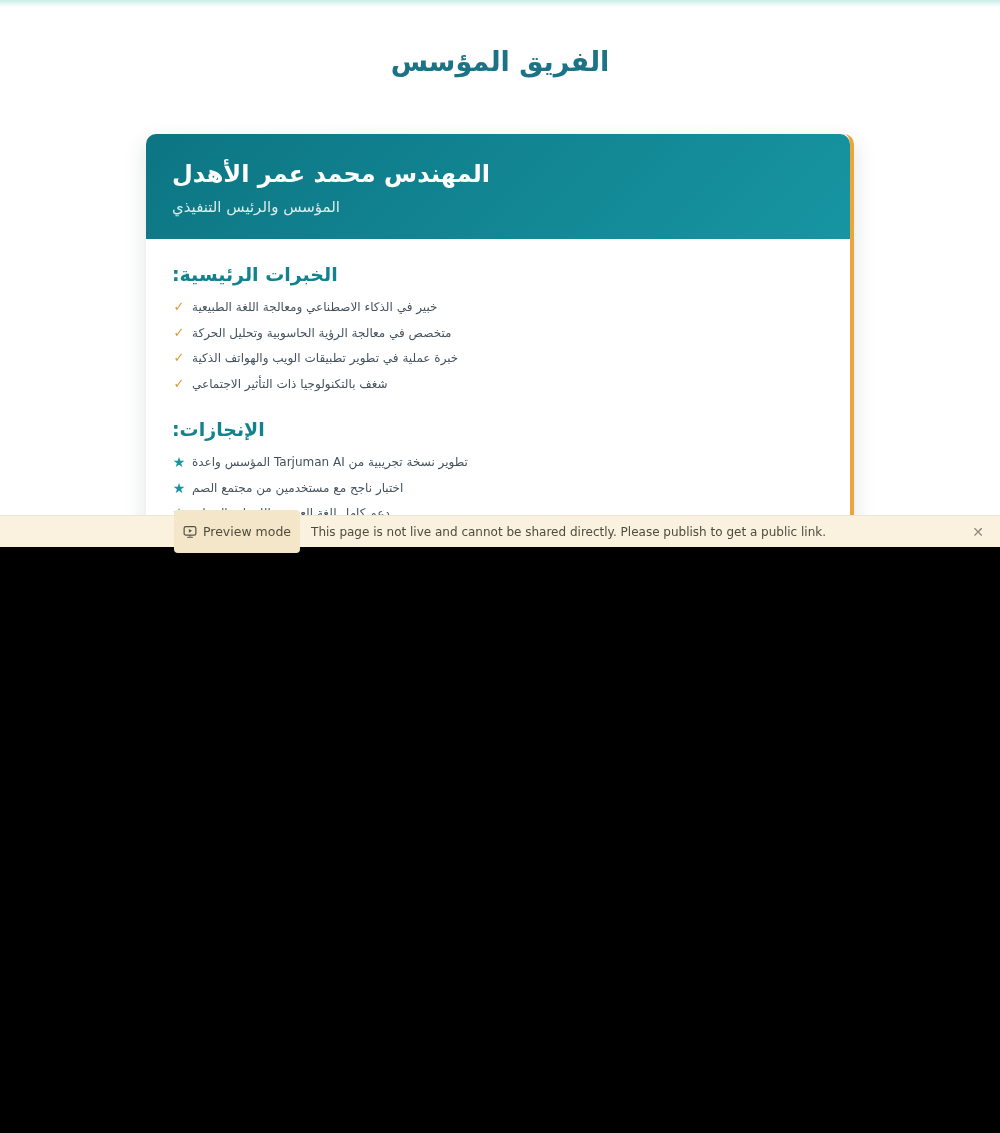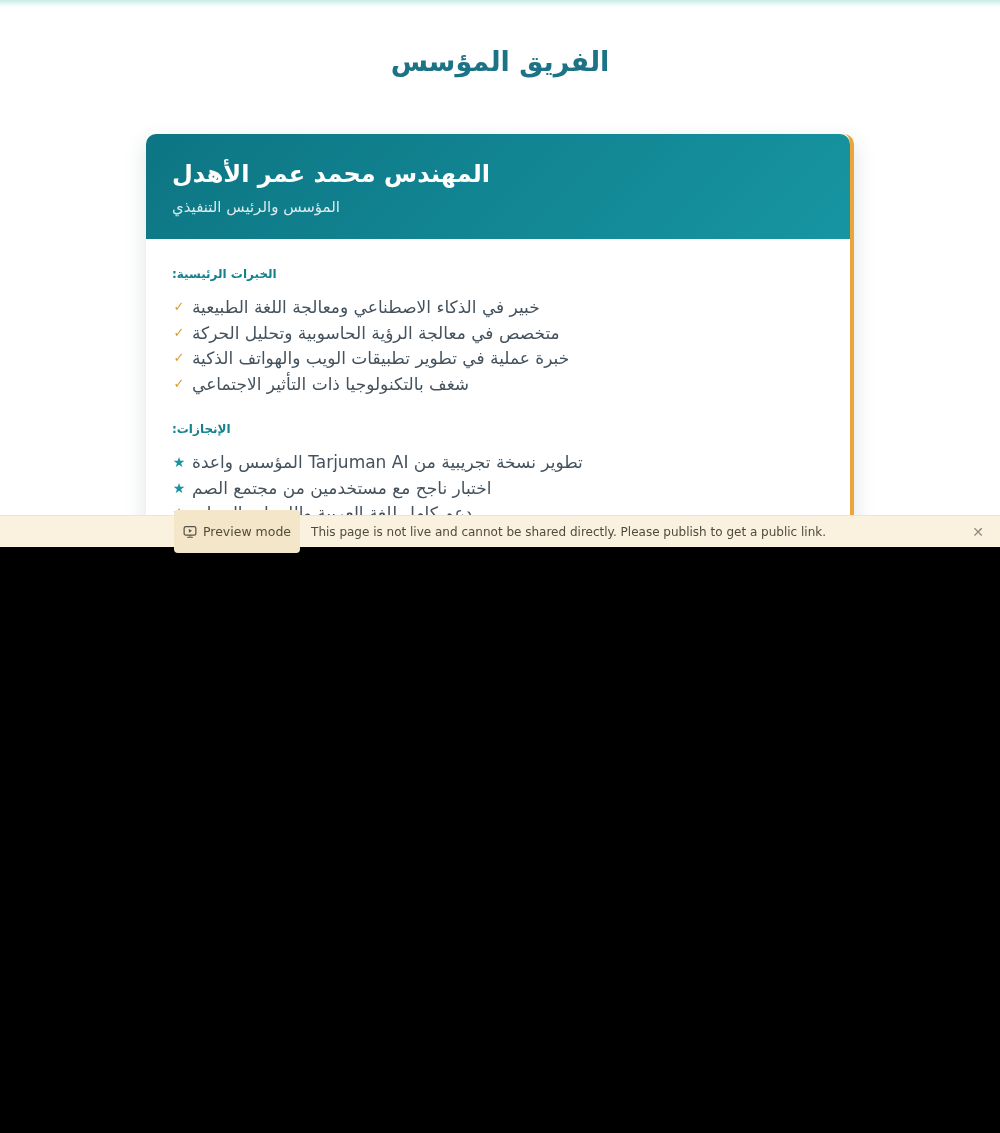--- a/index.html
+++ b/index.html
@@ -57,21 +57,21 @@
   .card-role {
     margin-top: 9px;
     color: rgba(255, 255, 255, 0.85);
     font-size: 15px;
     line-height: 19px;
   }
   .card-body { padding: 26px; }
 
   .section-heading {
     color: #12828f;
-    font-size: 12px;
+    font-size: 19px;
     font-weight: bold;
     line-height: 19px;
   }
   .section-heading + .item-list { margin-top: 13px; }
   .section-heading.spaced { margin-top: 26px; }
 
   .item-list { list-style: none; }
   .item-row {
     display: flex;
     align-items: flex-start;
@@ -84,21 +84,21 @@
     font-size: 13px;
     line-height: 20px;
     text-align: center;
   }
   .marker.check { color: #d79b33; }
   .marker.star  { color: #1b93a0; font-size: 14px; }
   .item-text {
     direction: rtl;
     text-align: center;
     color: #44525e;
-    font-size: 17px;
+    font-size: 12px;
     line-height: 20.5px;
   }
 
   .contact-box {
     margin-top: 24px;
     background: #f7f9fc;
     border: 1px solid #eef2f6;
     border-radius: 10px;
     padding: 22px;
     height: 140px;

